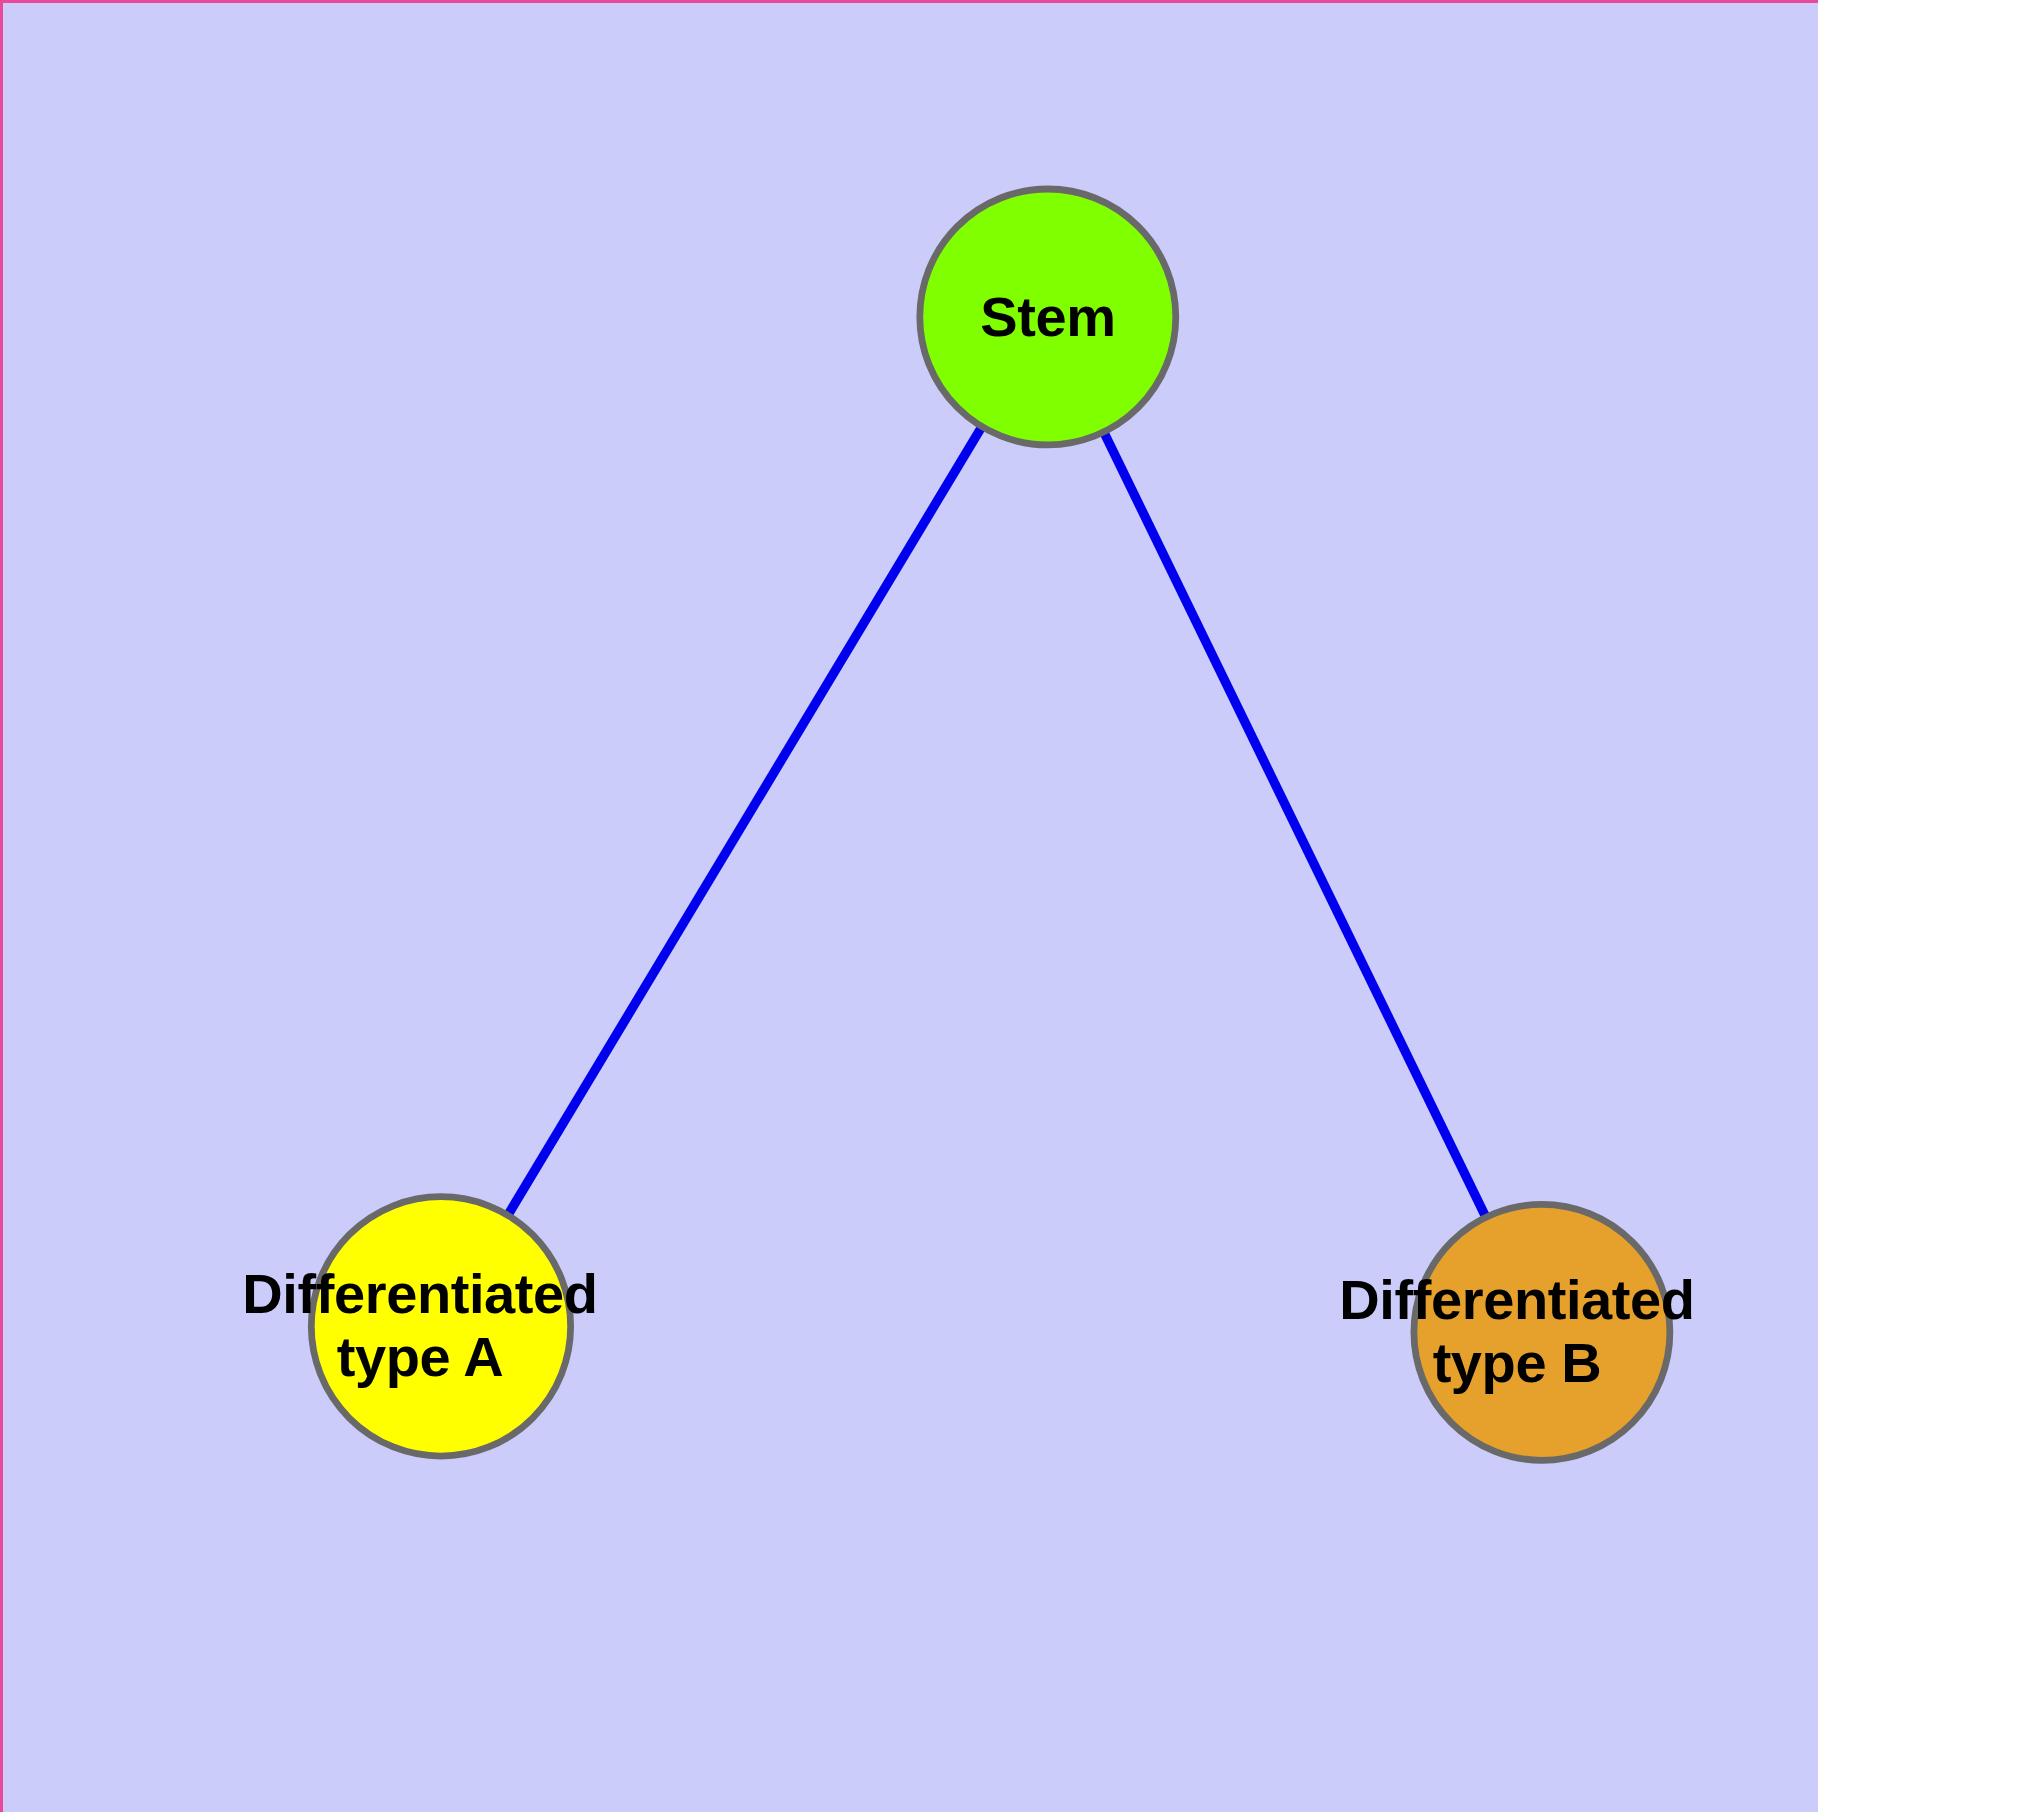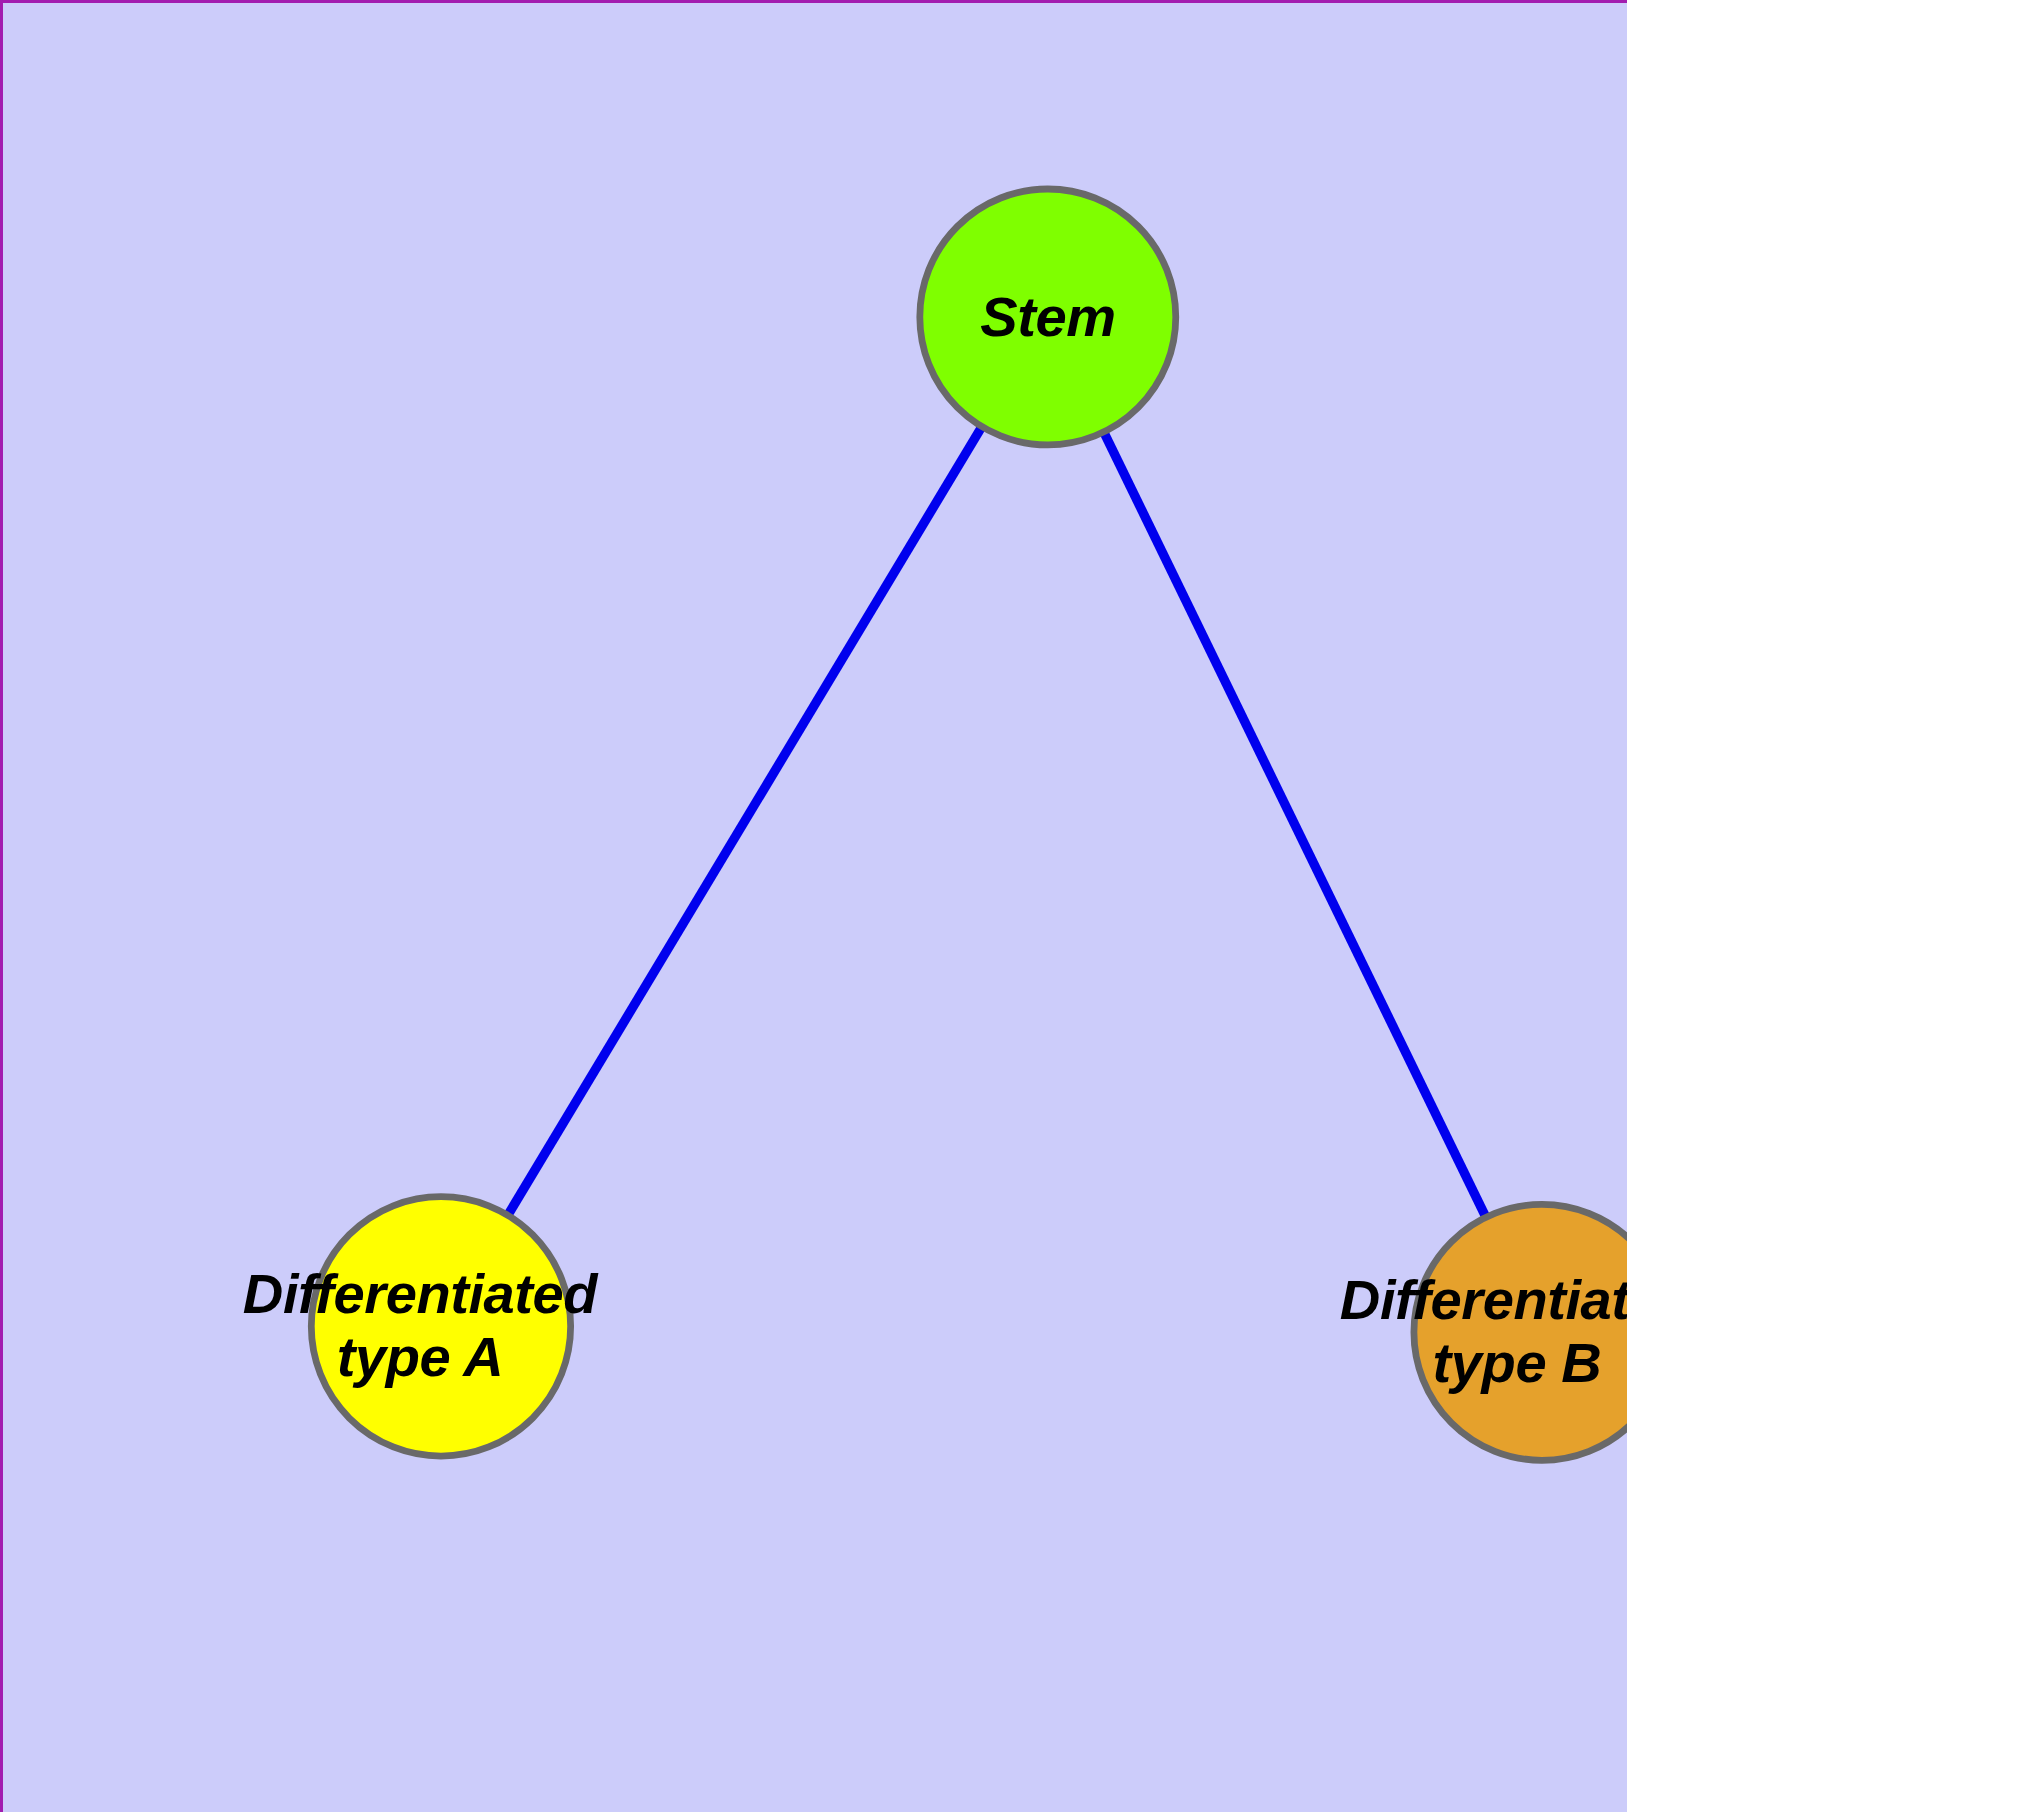--- a/index.html
+++ b/index.html
@@ -3,26 +3,25 @@
 <meta charset="utf-8">
 <title>Cell Differentiation Graph</title>
 <style>
   html, body {
     margin: 0;
     padding: 0;
     background: #ffffff;
   }
   #canvas {
     position: relative;
-    width: 1627px;
+    width: 1818px;
     height: 1812px;
-    background: #a21caf;
+    background: #ec4899;
     overflow: hidden;
     font-family: "Liberation Sans", sans-serif;
-    font-style: italic;
   }
   #plot-bg {
     position: absolute;
     left: 2.5px;
     top: 2.5px;
     width: 2018px;
     height: 1810px;
     background: #ccccfa;
   }
   #graph-svg {

